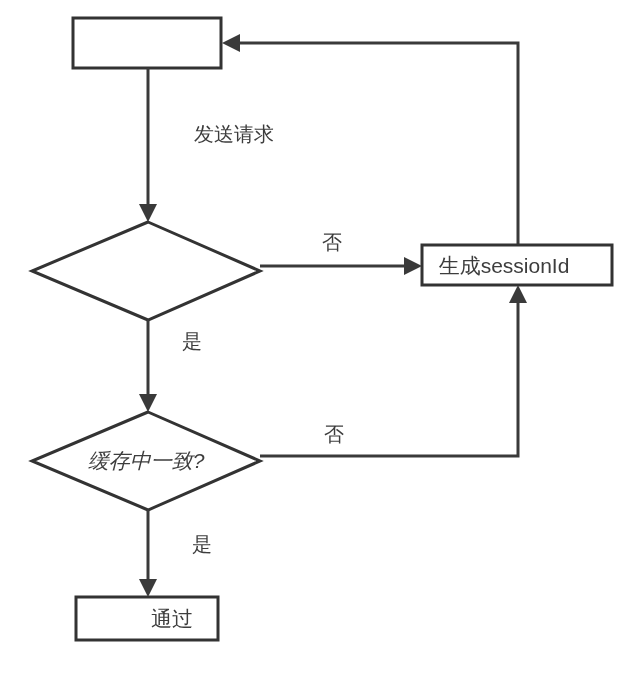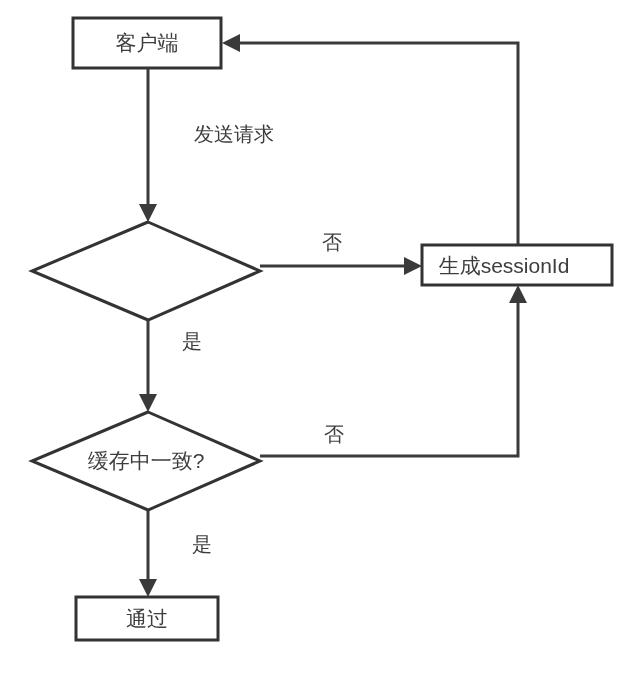--- a/index.html
+++ b/index.html
@@ -92,28 +92,27 @@
 
     <path class="conn-line" d="M 260 456 L 518 456 L 518 299"></path>
     <polygon class="arrow-head" points="518,285 509,303 527,303"></polygon>
 
     <path class="conn-line" d="M 148 510 L 148 583"></path>
     <polygon class="arrow-head" points="148,597 139,579 157,579"></polygon>
 
     <rect class="node-shape" x="76" y="597" width="142" height="43"></rect>
   </svg>
 
-  <div class="node-label" style="left:73px; top:32px; width:148px;">客户端</div>
 
 
   <div class="node-label" style="left:422px; top:255px; width:164px;">生成sessionId</div>
 
-  <div class="node-label" style="left:32px; top:450px; width:228px;">缓存中一致?</div>
+  <div class="node-label" style="left:32px; top:450px; width:228px;font-style:italic;">缓存中一致?</div>
 
-  <div class="node-label" style="left:76px; top:608px; width:142px;">通过</div>
+  <div class="node-label" style="left:76px; top:608px; width:142px;padding-left:25px;">通过</div>
 
   <div class="edge-label" style="left:166px; top:124px;margin-left:28px;">发送请求</div>
 
   <div class="edge-label" style="left:322px; top:232px;">否</div>
 
   <div class="edge-label" style="left:182px; top:331px;">是</div>
 
   <div class="edge-label" style="left:324px; top:424px;">否</div>
 
   <div class="edge-label" style="left:192px; top:534px;">是</div>

